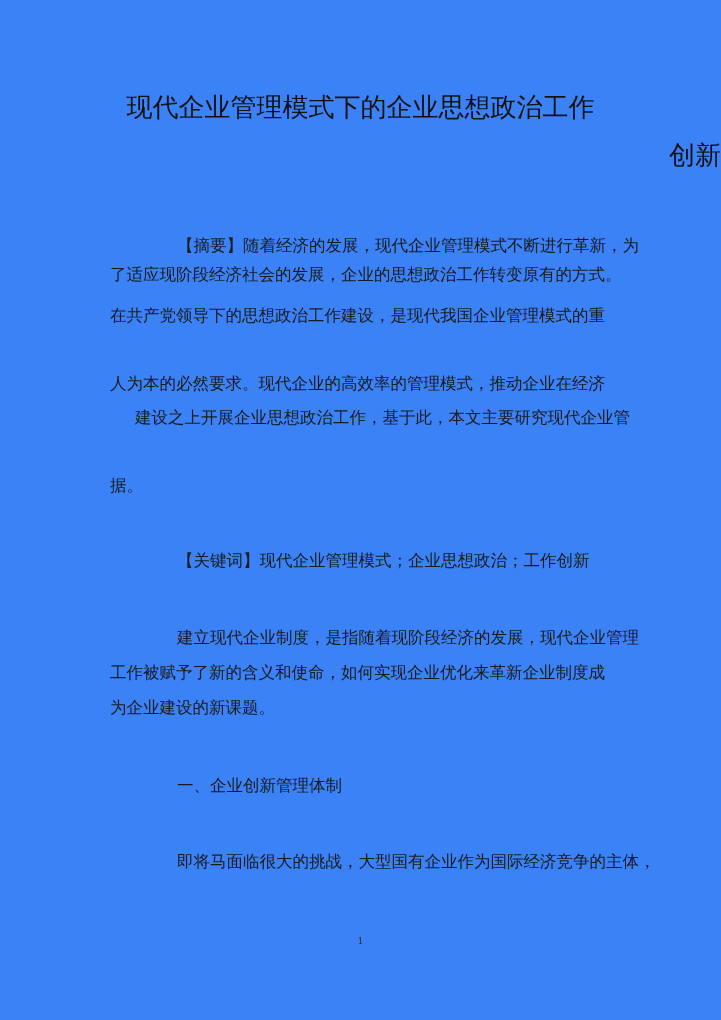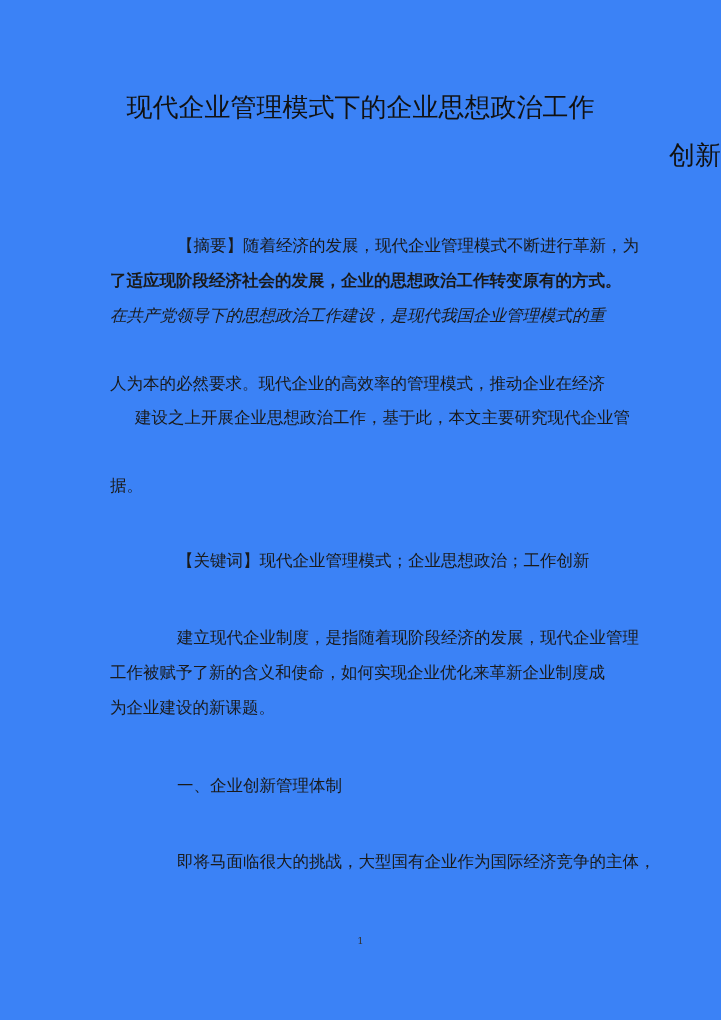--- a/index.html
+++ b/index.html
@@ -15,22 +15,22 @@
                font-size: 10px; color: #333; }
   </style>
 </head>
 <body>
 
 <div class="page">
   <div class="title" style="top:92px;">现代企业管理模式下的企业思想政治工作</div>
   <div class="title" style="top:140px;text-align:right;">创新</div>
 
   <div class="line indent" style="top:235px;">【摘要】随着经济的发展，现代企业管理模式不断进行革新，为</div>
-  <div class="line" style="top:270px;font-weight:bold;">了适应现阶段经济社会的发展，企业的思想政治工作转变原有的方式。</div>
-  <div class="line" style="top:305px;font-style:italic;">在共产党领导下的思想政治工作建设，是现代我国企业管理模式的重</div>
+  <div class="line" style="top:264px;">了适应现阶段经济社会的发展，企业的思想政治工作转变原有的方式。</div>
+  <div class="line" style="top:305px;">在共产党领导下的思想政治工作建设，是现代我国企业管理模式的重</div>
   <div class="line" style="top:373px;">人为本的必然要求。现代企业的高效率的管理模式，推动企业在经济</div>
   <div class="line" style="top:407px;text-align:right;">建设之上开展企业思想政治工作，基于此，本文主要研究现代企业管</div>
   <div class="line" style="top:475px;">据。</div>
 
   <div class="line indent" style="top:550px;">【关键词】现代企业管理模式；企业思想政治；工作创新</div>
 
   <div class="line indent" style="top:627px;">建立现代企业制度，是指随着现阶段经济的发展，现代企业管理</div>
   <div class="line" style="top:662px;">工作被赋予了新的含义和使命，如何实现企业优化来革新企业制度成</div>
   <div class="line" style="top:697px;">为企业建设的新课题。</div>
 

